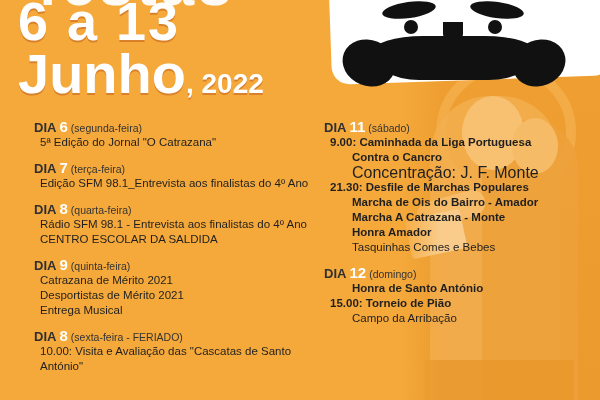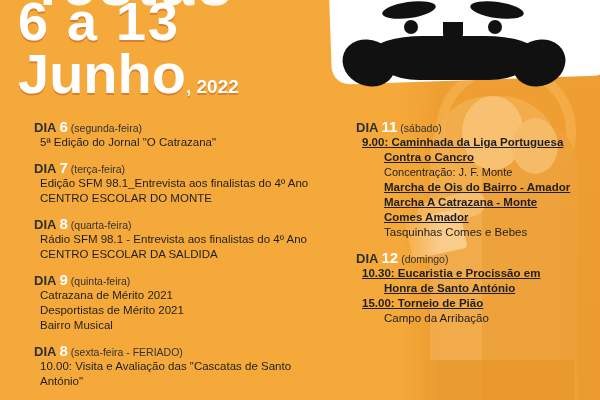--- a/index.html
+++ b/index.html
@@ -75,39 +75,39 @@
   
   #headline{position:absolute;left:18px;top:-8px;width:430px;color:#fff;}
   #headline .l1{
     font-size:54px;font-weight:bold;letter-spacing:2px;line-height:58px;
     text-shadow:0 2px 0 #d9812a;
   }
   #headline .l2{
     font-size:56px;font-weight:bold;line-height:56px;margin-top:-4px;
     text-shadow:0 2px 0 #d9812a;
   }
-  #headline .yr{font-size:19px;font-weight:bold;letter-spacing:0;}
+  #headline .yr{font-size:28px;font-weight:bold;letter-spacing:0;}
   #headline .ghost{
     position:absolute;left:20px;top:-42px;font-size:60px;font-weight:bold;
     color:#fff;opacity:.95;letter-spacing:4px;
   }
 
   
   .col{position:absolute;top:118px;color:#1a1a1a;}
   #colA{left:22px;width:300px;}
-  #colB{left:344px;width:250px;}
+  #colB{left:312px;width:250px;}
 
   .dayblock{margin-bottom:9px;}
   .dayline{font-size:13px;font-weight:bold;color:#2f2f2f;padding-left:12px;}
   .daynum{color:#ffffff;font-weight:bold;font-size:15px;}
   .daydow{font-size:10.5px;font-weight:normal;color:#333;}
   .ev{font-size:11.5px;line-height:15px;color:#1f1f1f;margin-left:18px;}
-  .ev.b{font-weight:bold;text-decoration:underline;}
+  .ev.b{font-weight:bold;}
   .ev.indent{margin-left:40px;}
-  .ev.sm{font-size:11px;}
+  .ev.sm{font-size:16px;}
 </style>
 </head>
 <body>
 
 <div id="bg">
   <div class="statue">
     <div class="halo"></div>
     <div class="body"></div>
     <div class="body2"></div>
     <div class="head"></div>
@@ -136,49 +136,48 @@
 </div>
 
 <div class="col" id="colA">
     <div class="dayblock">
       <div class="dayline"><span>DIA </span><span class="daynum">6</span><span class="daydow"> (segunda-feira)</span></div>
       <div class="ev">5ª Edição do Jornal "O Catrazana"</div>
     </div>
     <div class="dayblock">
       <div class="dayline"><span>DIA </span><span class="daynum">7</span><span class="daydow"> (terça-feira)</span></div>
       <div class="ev">Edição SFM 98.1_Entrevista aos finalistas do 4º Ano</div>
-      <div class="ev">CENTRO ESCOLAR DO MONTE</div>
     </div>
     <div class="dayblock">
       <div class="dayline"><span>DIA </span><span class="daynum">8</span><span class="daydow"> (quarta-feira)</span></div>
       <div class="ev">Rádio SFM 98.1 - Entrevista aos finalistas do 4º Ano</div>
       <div class="ev">CENTRO ESCOLAR DA SALDIDA</div>
     </div>
     <div class="dayblock">
       <div class="dayline"><span>DIA </span><span class="daynum">9</span><span class="daydow"> (quinta-feira)</span></div>
       <div class="ev">Catrazana de Mérito 2021</div>
       <div class="ev">Desportistas de Mérito 2021</div>
-      <div class="ev">Bairro Musical</div>
+      <div class="ev">Entrega Musical</div>
     </div>
     <div class="dayblock">
       <div class="dayline"><span>DIA </span><span class="daynum">8</span><span class="daydow"> (sexta-feira - FERIADO)</span></div>
       <div class="ev">10.00: Visita e Avaliação das "Cascatas de Santo António"</div>
     </div>
   </div>
 <div class="col" id="colB">
     <div class="dayblock">
       <div class="dayline"><span>DIA </span><span class="daynum">11</span><span class="daydow"> (sábado)</span></div>
       <div class="ev b">9.00:  Caminhada da Liga Portuguesa</div>
       <div class="ev b indent">Contra o Cancro</div>
       <div class="ev indent sm">Concentração: J. F. Monte</div>
+      <div class="ev b">21.30:  Desfile de Marchas Populares</div>
       <div class="ev b indent ital">Marcha de Ois do Bairro - Amador</div>
       <div class="ev b indent ital">Marcha A Catrazana - Monte</div>
-      <div class="ev b indent">Comes Amador</div>
+      <div class="ev b indent">Honra Amador</div>
       <div class="ev indent">Tasquinhas Comes e Bebes</div>
     </div>
     <div class="dayblock">
       <div class="dayline"><span>DIA </span><span class="daynum">12</span><span class="daydow"> (domingo)</span></div>
-      <div class="ev b">10.30:  Eucaristia e Procissão em</div>
       <div class="ev b indent">Honra de Santo António</div>
       <div class="ev b">15.00:  Torneio de Pião</div>
       <div class="ev indent">Campo da Arribação</div>
     </div>
   </div>
 
 </body></html>

